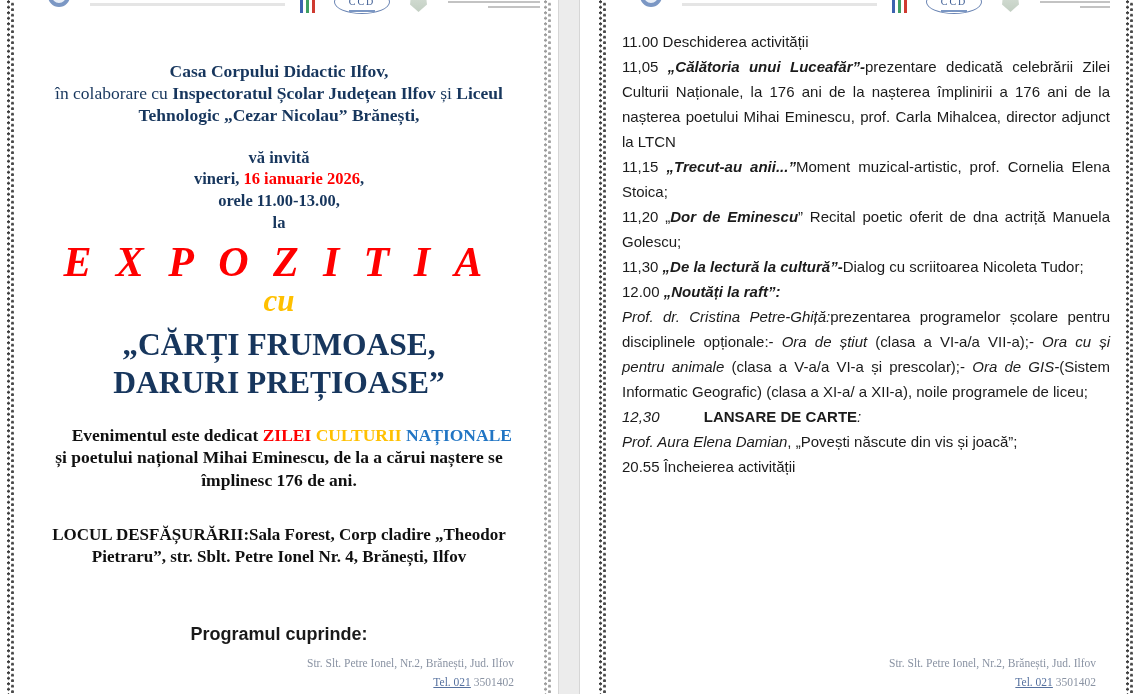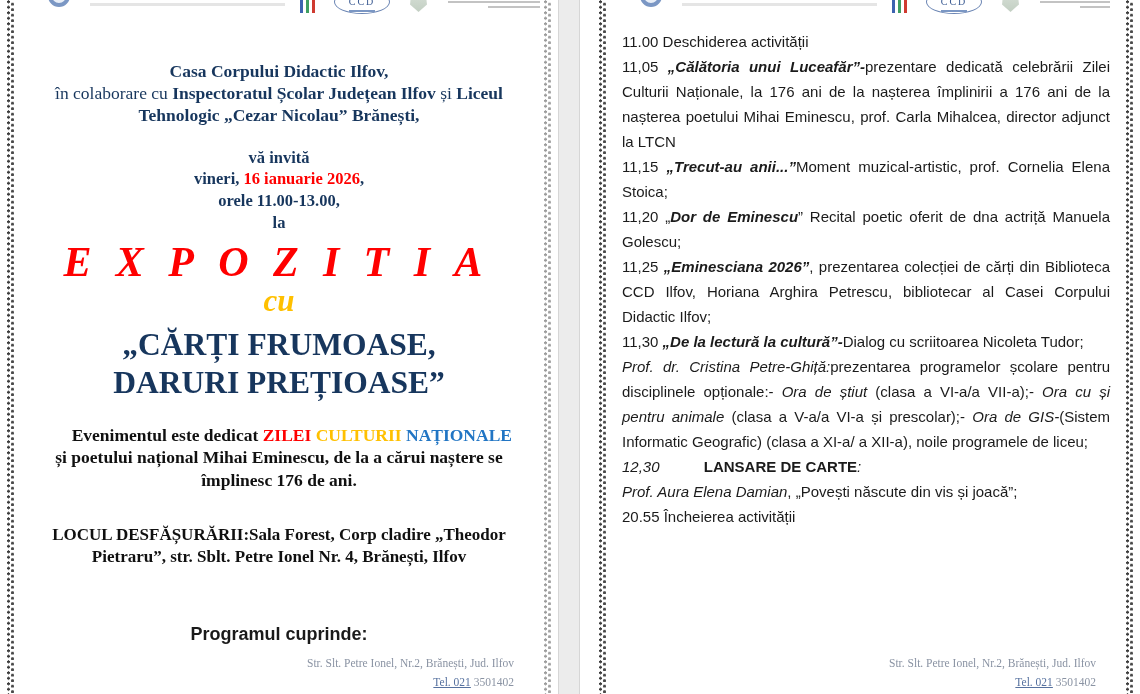--- a/index.html
+++ b/index.html
@@ -155,22 +155,22 @@
           <i></i>
           <i></i>
         </span>
     </header>
 
     <div class="content-right" id="program-list">
         <p class="prog-item"><span class="n">11.00 Deschiderea activității</span></p>
         <p class="prog-item"><span class="n">11,05 </span><span class="bi">„Călătoria unui Luceafăr”-</span><span class="n">prezentare dedicată celebrării Zilei Culturii Naționale, la 176 ani de la nașterea împlinirii a 176 ani de la nașterea poetului Mihai Eminescu, prof. Carla Mihalcea, director adjunct la LTCN</span></p>
         <p class="prog-item"><span class="n">11,15 </span><span class="bi">„Trecut-au anii...”</span><span class="n">Moment muzical-artistic, prof. Cornelia Elena Stoica;</span></p>
         <p class="prog-item"><span class="n">11,20 „</span><span class="bi">Dor de Eminescu</span><span class="n">” Recital poetic oferit de dna actriță Manuela Golescu;</span></p>
-        <p class="prog-item"><span class="n">11,25 </span><span class="bi">„Eminesciana 2026”</span><span class="n">, prezentarea colecției de cărți din Biblioteca CCD Ilfov, Horiana Arghira Petrescu, bibliotecar al Casei Corpului Didactic Ilfov;</span></p>
         <p class="prog-item"><span class="n">11,30 </span><span class="bi">„De la lectură la cultură”-</span><span class="n">Dialog cu scriitoarea Nicoleta Tudor;</span></p>
+        <p class="prog-item"><span class="n">12.00 </span><span class="bi">„Noutăți la raft”:</span></p>
         <p class="prog-item"><span class="i">Prof. dr. Cristina Petre-Ghiță:</span><span class="n">prezentarea programelor școlare pentru disciplinele opționale:- </span><span class="i">Ora de știut</span><span class="n"> (clasa a VI-a/a VII-a);- </span><span class="i">Ora cu și pentru animale</span><span class="n"> (clasa a V-a/a VI-a și prescolar);- </span><span class="i">Ora de GIS-</span><span class="n">(Sistem Informatic Geografic) (clasa a XI-a/ a XII-a), noile programele de liceu;</span></p>
         <p class="prog-item"><span class="i">12,30 </span><span class="b">LANSARE DE CARTE</span><span class="i">:</span></p>
         <p class="prog-item"><span class="i">Prof. Aura Elena Damian</span><span class="n">, „Povești născute din vis și joacă”;</span></p>
         <p class="prog-item"><span class="n">20.55 Încheierea activității</span></p>
       </div>
 
     <footer class="page-footer">
       <div>Str. Slt. Petre Ionel, Nr.2, Brănești, Jud. Ilfov</div>
       <div><span class="tel-link">Tel. 021</span><span> 3501402</span></div>
     </footer>

